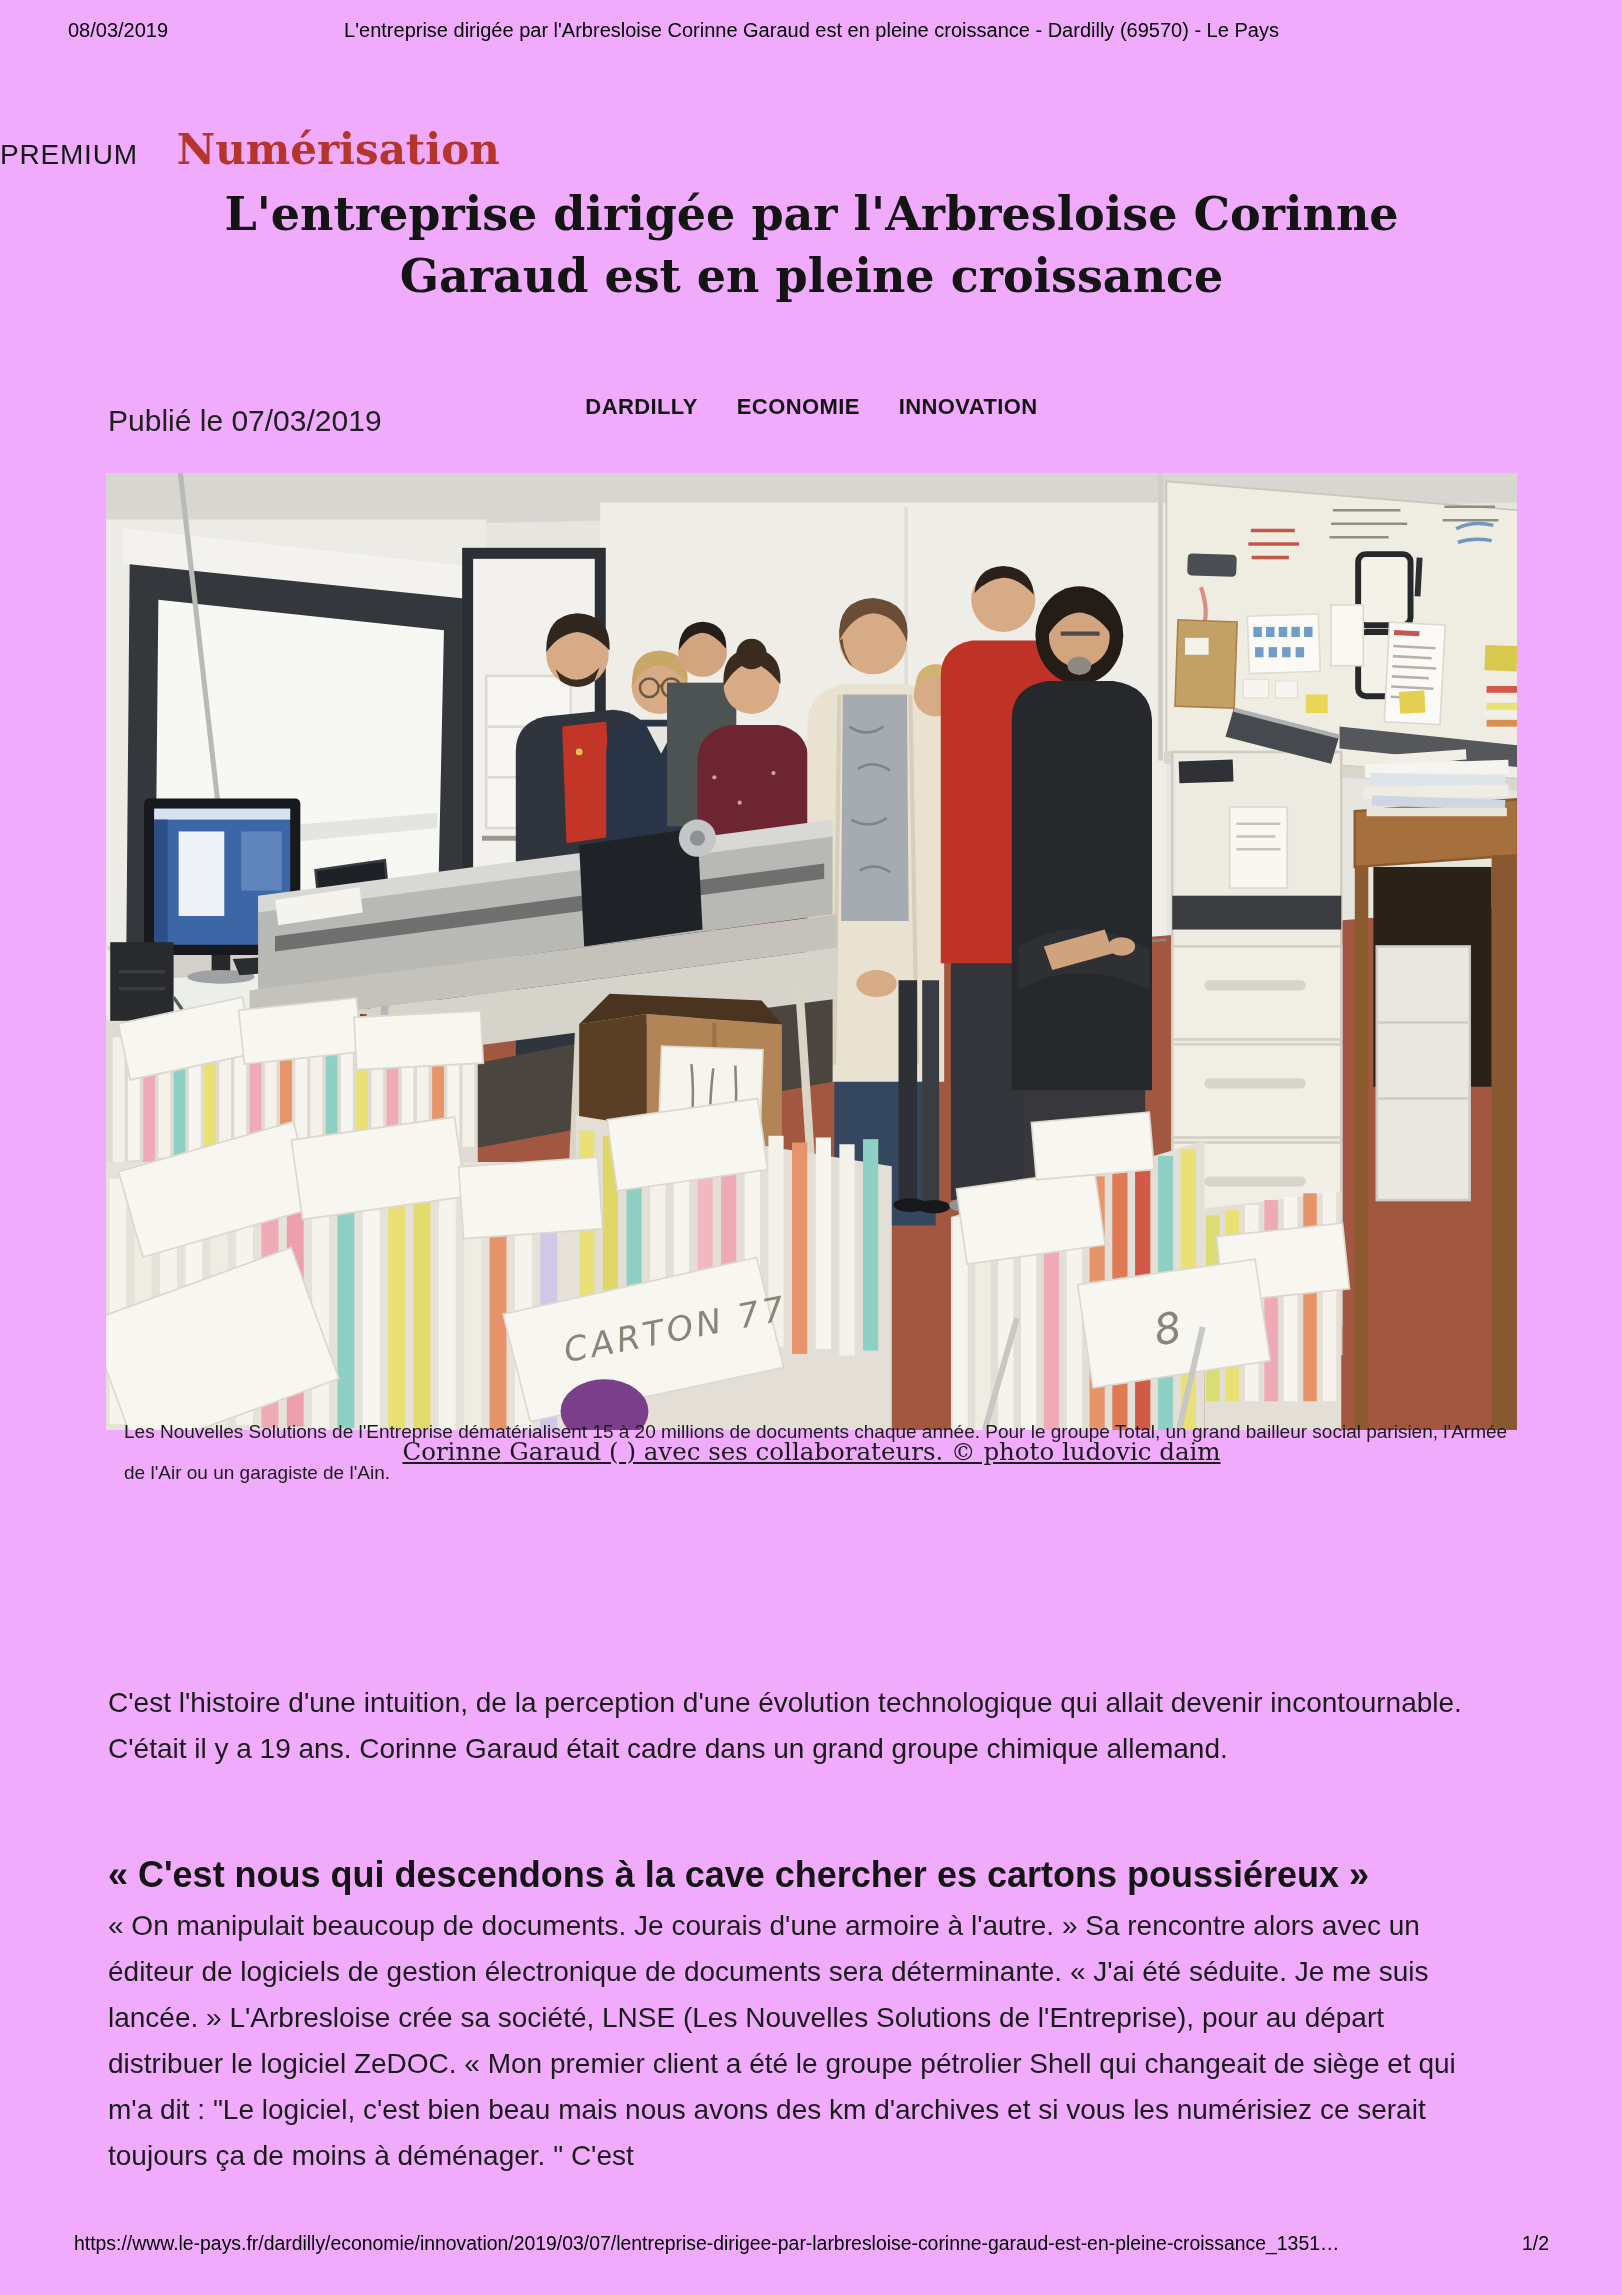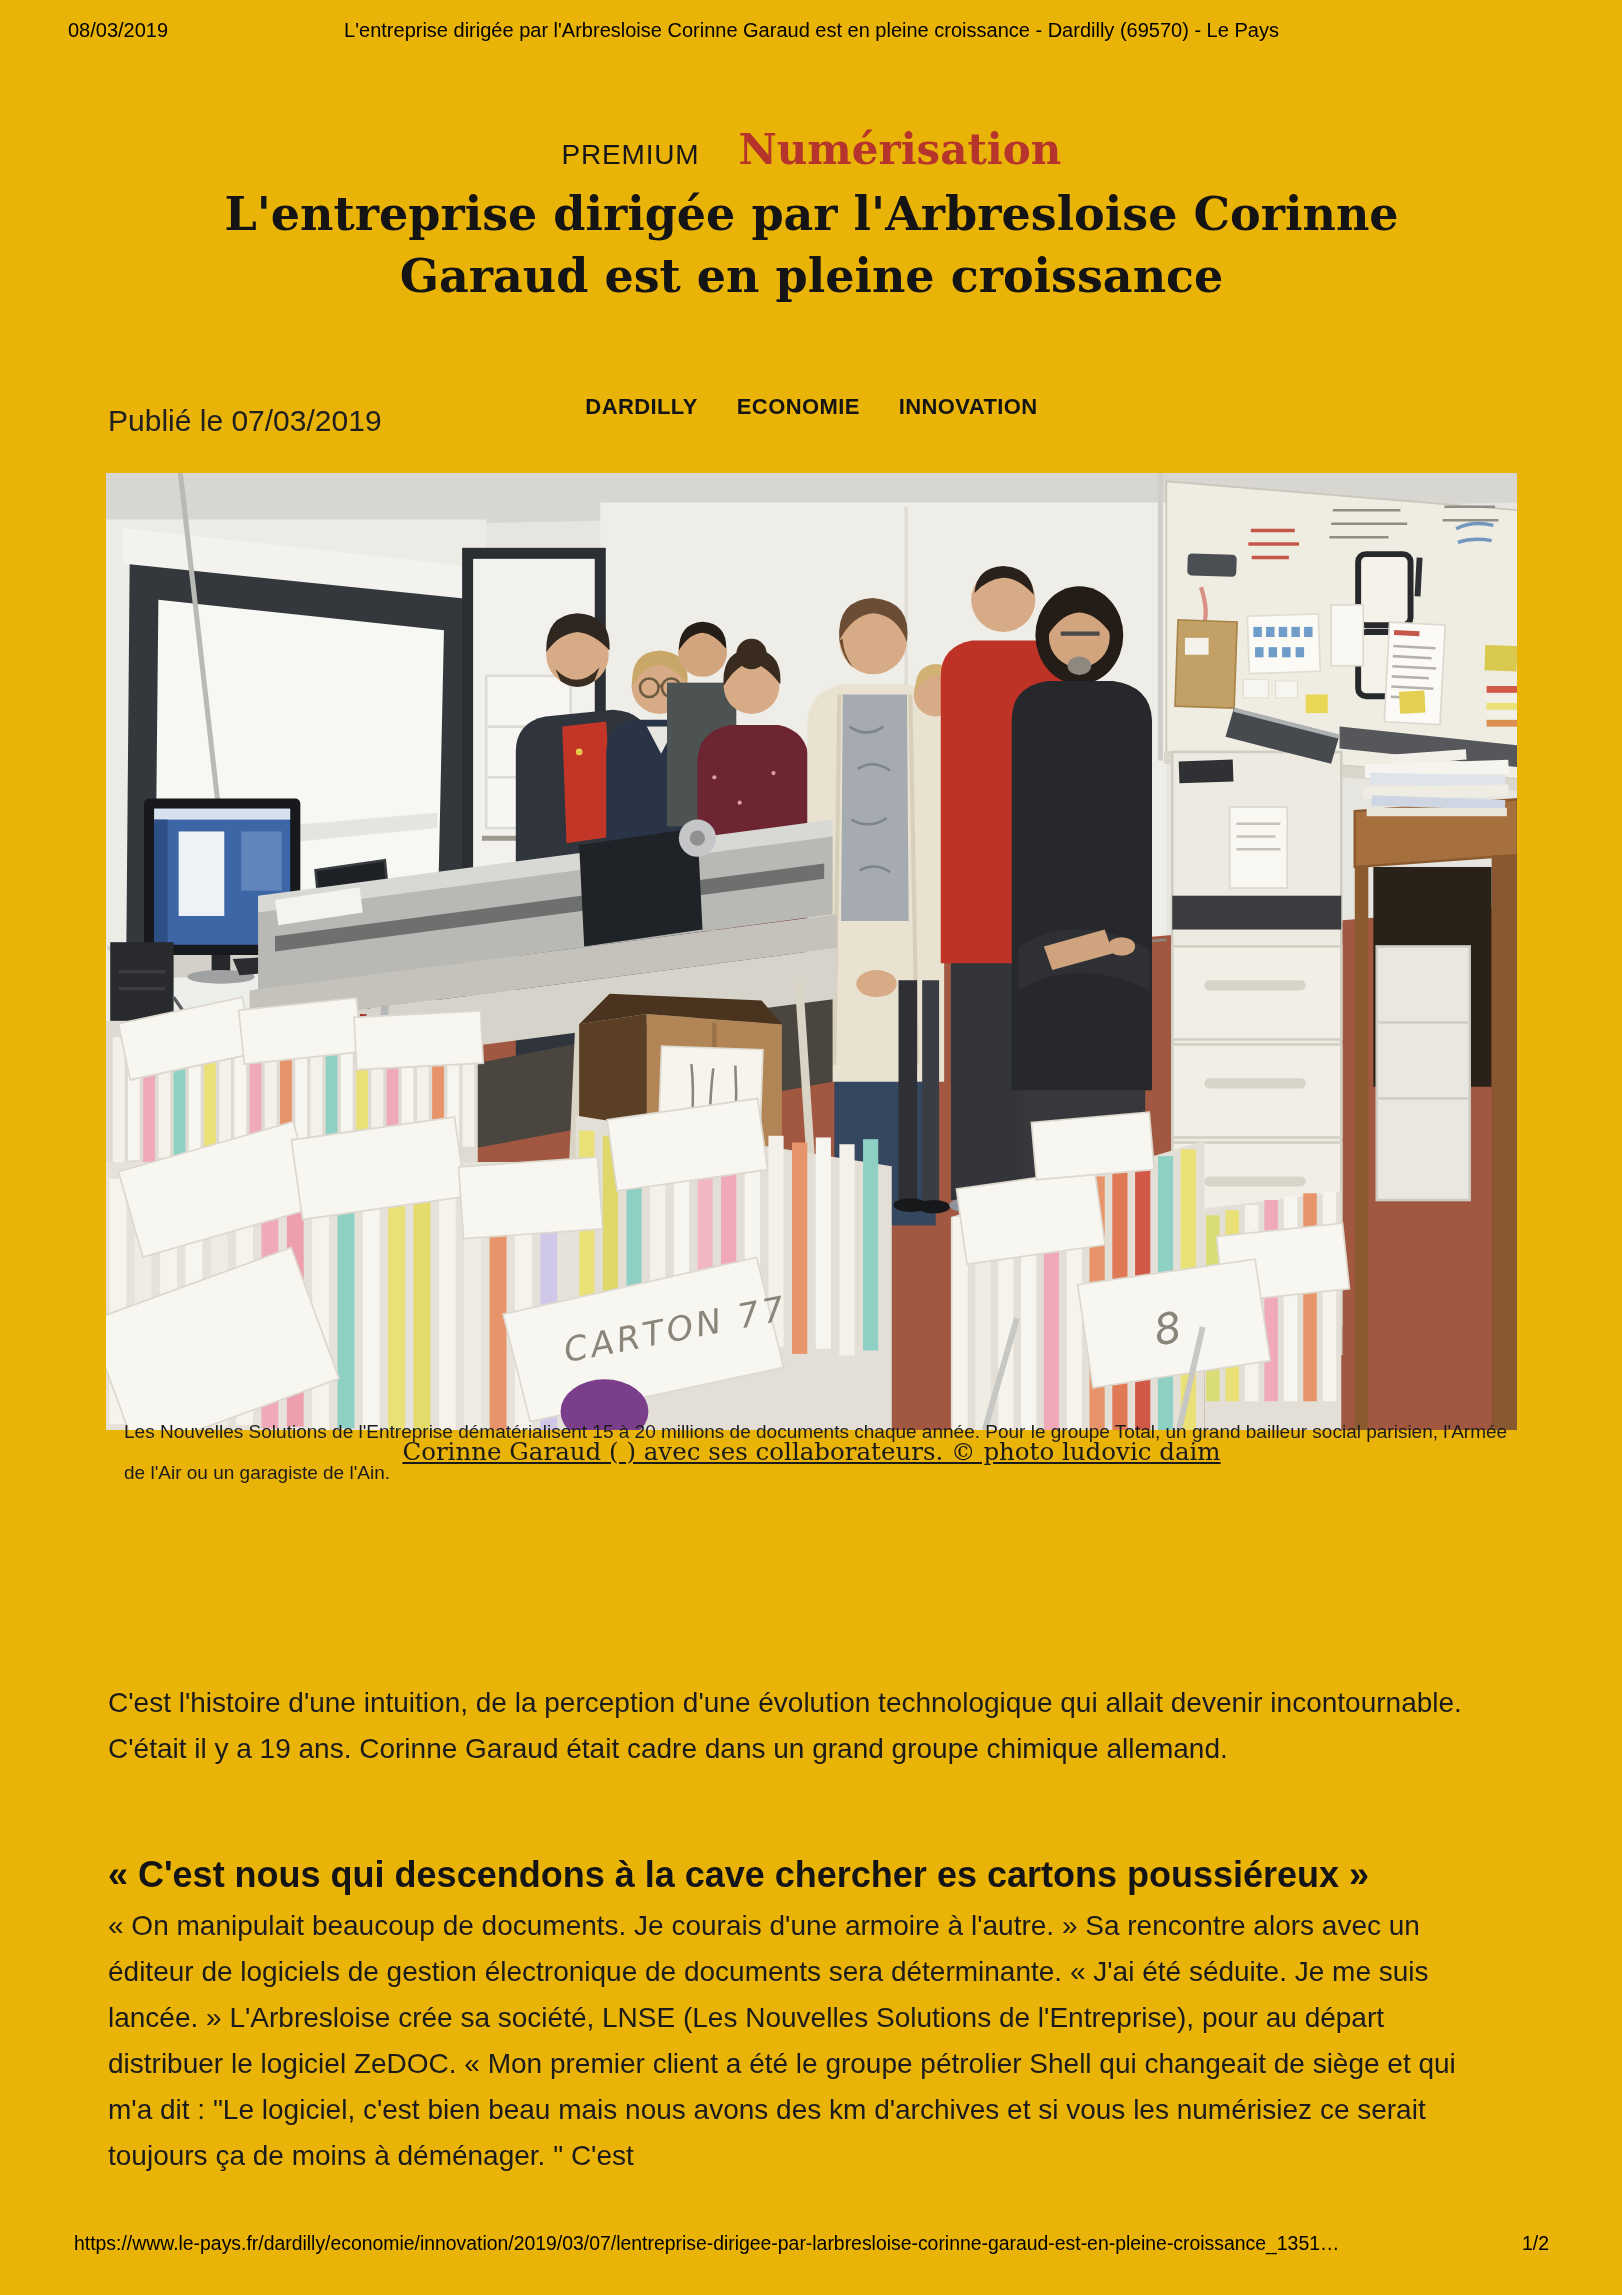--- a/index.html
+++ b/index.html
@@ -1,28 +1,28 @@
 <!DOCTYPE html>
 <html style="font-size:13.5px"><head>
 <meta charset="utf-8">
 <style>
   html,body{margin:0;padding:0;background:#ffffff;}
-  .page{position:relative;width:1623px;height:2295px;background:#eab308;overflow:hidden;
+  .page{position:relative;width:1623px;height:2295px;background:#f0abfc;overflow:hidden;
         font-family:"Liberation Sans",sans-serif;color:#1a1a1a;}
 
   
   .print-header{position:absolute;top:18.6px;left:0;width:100%;height:29px;font-size:20px;color:#000;}
   .ph-date{position:absolute;left:68px;top:0;}
   .ph-title{position:absolute;left:0;top:0;width:100%;text-align:center;}
   .print-footer{position:absolute;top:2232px;left:0;width:100%;font-size:19.4px;color:#000;}
   .pf-url{position:absolute;left:74px;top:0;}
   .pf-page{position:absolute;right:74px;top:0;}
 
   
-  .kicker{position:absolute;top:125px;left:0;width:100%;display:flex;justify-content:center;
+  .kicker{position:absolute;top:125px;left:0;width:100%;display:flex;
           align-items:baseline;gap:39px;}
   .premium{font-size:28px;letter-spacing:0.8px;color:#161616;}
   .rubric{font-family:"DejaVu Serif",serif;font-weight:bold;
           font-size:42px;color:#b5342b;}
 
   
   .headline{position:absolute;top:184px;left:50%;transform:translateX(-50%);width:1318px;
             margin:0;text-align:center;font-family:"DejaVu Serif",serif;font-weight:bold;
             font-size:46px;line-height:1.34;color:#141414;}
 

